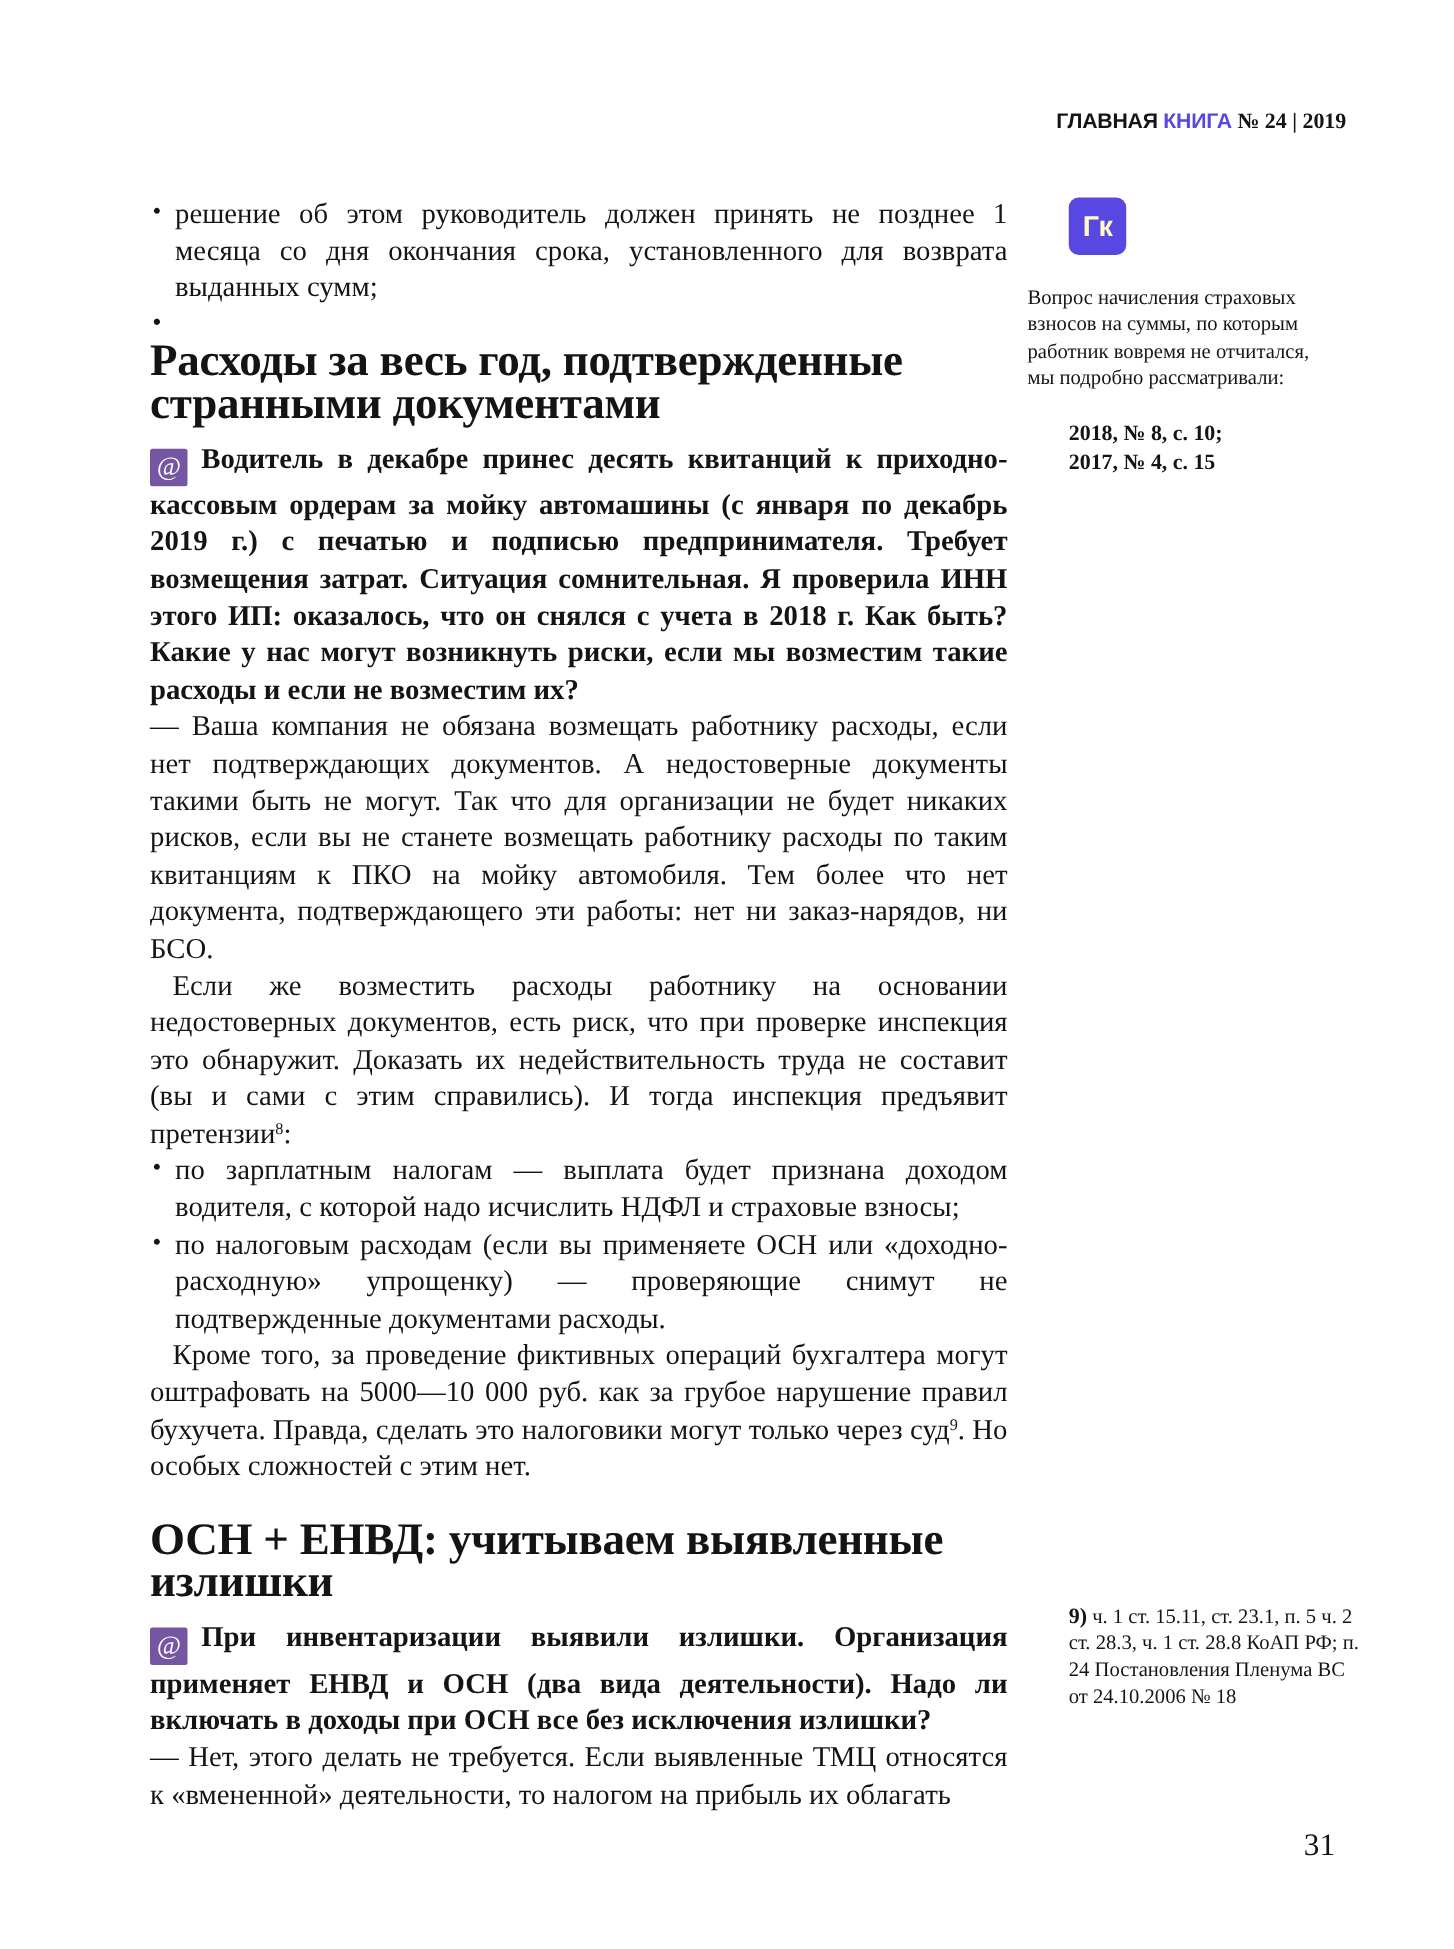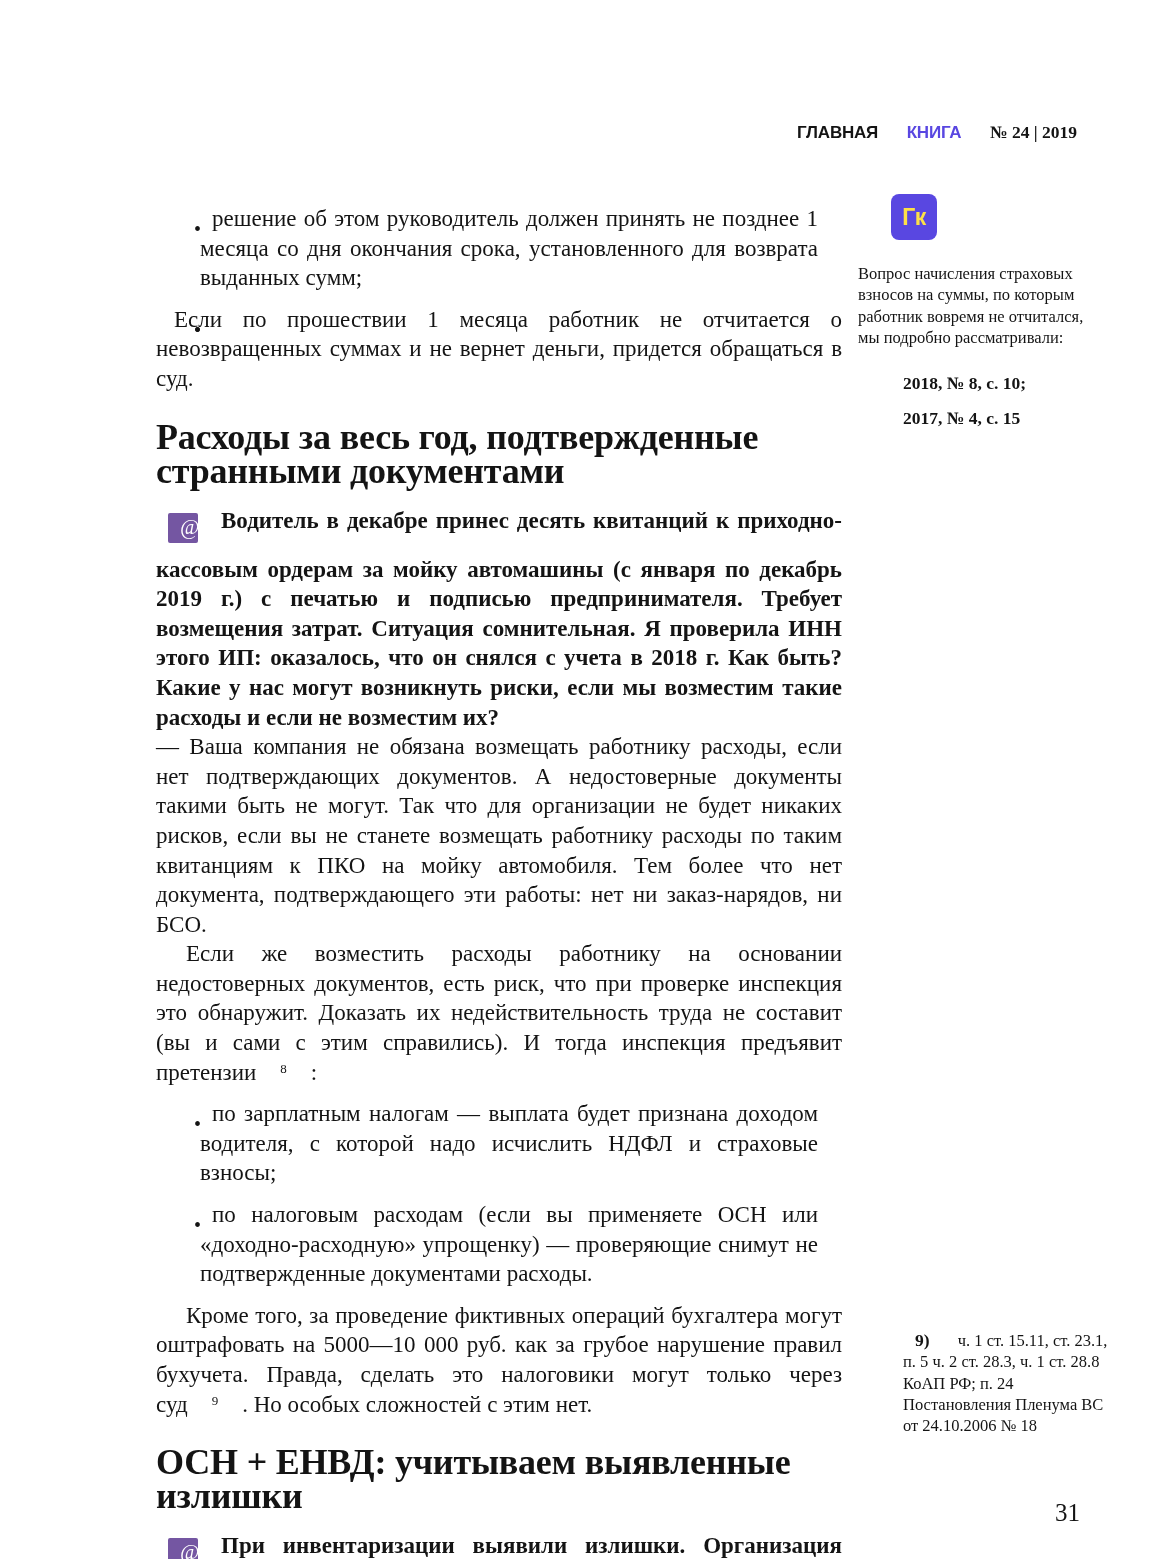--- a/index.html
+++ b/index.html
@@ -1,20 +1,20 @@
 <!DOCTYPE html>
 <html lang="ru" style="--accent: #5947e1; --badge: #7456a2; --ink: #141414;"><head>
 <meta charset="utf-8">
 <style>
   :root{
     --accent:#5947e1;
     --badge:#7456a2;
     --ink:#141414;
   }
-  *{margin:12px;padding:0;box-sizing:border-box;}
+  *{margin:0;padding:0;box-sizing:border-box;}
   html,body{width:1163px;height:1559px;}
   body{
     position:relative;
     background:#ffffff;
     color:var(--ink);
     font-family:"Liberation Serif","DejaVu Serif",serif;
     overflow:hidden;
   }
 
   
@@ -24,31 +24,31 @@
     font-weight:800; font-size:17px; letter-spacing:-0.2px;
     white-space:nowrap;
   }
   .runhead .accent{color:var(--accent);}
   .runhead .issue{font-family:"Liberation Serif",serif;font-weight:700;font-size:17.5px;letter-spacing:0;}
 
   
   .logo{
     position:absolute; top:158px; left:855px;
     width:46px; height:46px; border-radius:8px;
-    background:var(--accent); color:#fde047;
+    background:var(--accent); color:#fef9c3;
     font-family:"Liberation Sans","DejaVu Sans",sans-serif;
     font-weight:800; font-size:23px; letter-spacing:-0.5px;
     display:flex; align-items:center; justify-content:center;
   }
   .side-note{
     position:absolute; top:227px; left:822px; width:232px;
     font-size:16.5px; line-height:21.3px;
   }
   .side-refs{
-    position:absolute; top:324px; left:855px; width:232px;
+    position:absolute; top:335px; left:855px; width:232px;
     font-weight:700; font-size:17.5px; line-height:23px;
   }
   .footnotes{
     position:absolute; top:1282px; left:855px; width:234px;
     font-size:16.5px; line-height:21.3px;
   }
   .footnote{margin-bottom:9px;}
   .fn-num{font-weight:700;font-size:17.5px;}
 
   
@@ -120,21 +120,20 @@
       <span>решение об этом руководитель должен принять не позднее 1 месяца со дня окончания срока, установленного для возврата выданных сумм;</span>
     </div>
     <div class="b-item">
       <span class="dot">•</span>
     </div>
     <div class="b-item">
       <span class="dot">•</span>
     </div>
   </div>
 
-  <p class="para indent">Если по прошествии 1 месяца работник не отчитается о невозвращенных суммах и не вернет деньги, придется обращаться в суд.</p>
 
   <h2>Расходы за весь год, подтвержденные странными документами</h2>
 
   <p class="para q">
     <span class="at-badge"><span>@</span></span><span class="q-text">Водитель в декабре принес десять квитанций к приходно-кассовым ордерам за мойку автомашины (с января по декабрь 2019 г.) с печатью и подписью предпринимателя. Требует возмещения затрат. Ситуация сомнительная. Я проверила ИНН этого ИП: оказалось, что он снялся с учета в 2018 г. Как быть? Какие у нас могут возникнуть риски, если мы возместим такие расходы и если не возместим их?</span>
   </p>
 
   <p class="para">—  Ваша компания не обязана возмещать работнику расходы, если нет подтверждающих документов. А недостоверные документы такими быть не могут. Так что для организации не будет никаких рисков, если вы не станете возмещать работнику расходы по таким квитанциям к ПКО на мойку автомобиля. Тем более что нет документа, подтверждающего эти работы: нет ни заказ-нарядов, ни БСО.</p>
 
   <p class="para indent">

